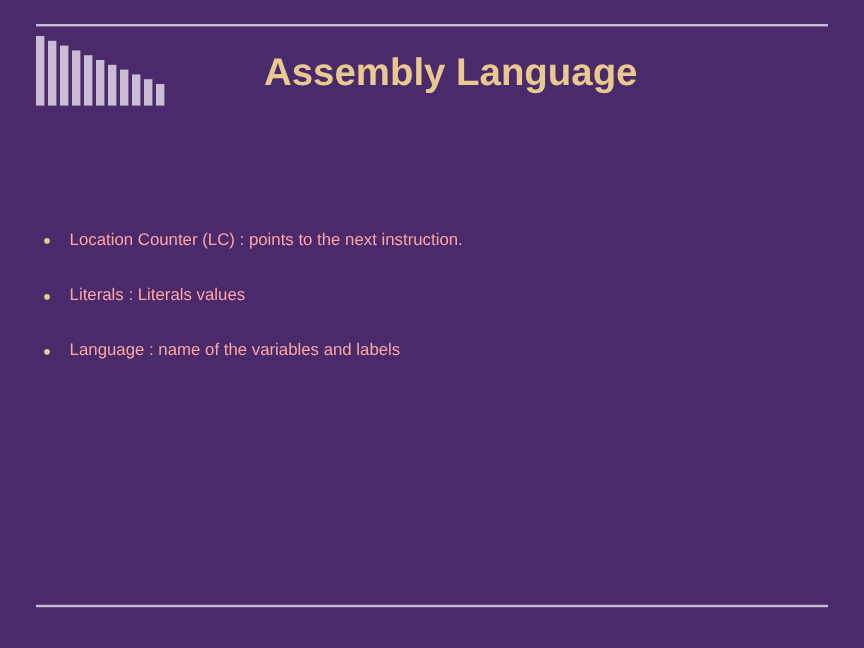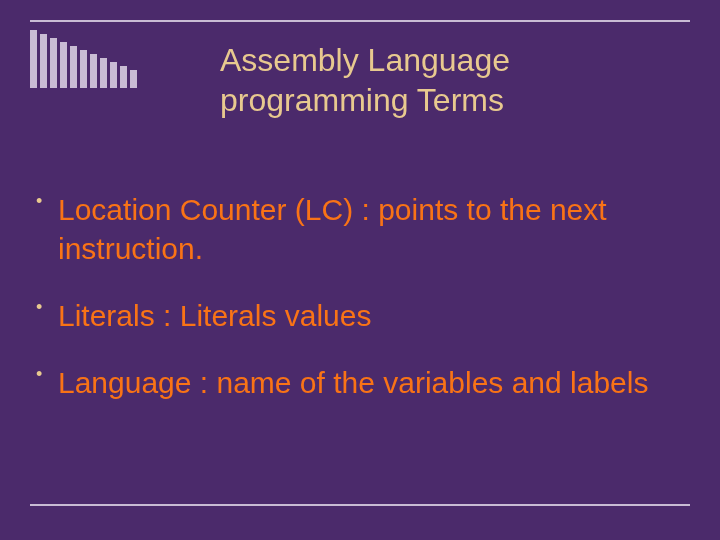--- a/index.html
+++ b/index.html
@@ -32,33 +32,33 @@
   }
   .title-wrap {
     position: absolute;
     top: 40px;
     left: 220px;
     right: 60px;
   }
   .title {
     color: #e8c98f;
     font-size: 32px;
-    font-weight: 400;
+    font-weight: 700;
     line-height: 1.25;
   }
   .bullets {
     position: absolute;
     top: 190px;
     left: 30px;
     right: 30px;
   }
   .bullets li {
     list-style: none;
-    color: #f97316;
-    font-size: 30px;
+    color: #fca5a5;
+    font-size: 14px;
     line-height: 1.3;
     margin-bottom: 28px;
     padding-left: 28px;
     position: relative;
   }
   .bullets li::before {
     content: "•";
     position: absolute;
     left: 6px;
     top: 0;
@@ -89,21 +89,20 @@
   <span style="height:34px"></span>
   <span style="height:30px"></span>
   <span style="height:26px"></span>
   <span style="height:22px"></span>
   <span style="height:18px"></span>
 </div>
 
 <div class="title-wrap">
   <div class="title">
     <span>Assembly Language</span><br>
-    <span>programming Terms</span>
   </div>
 </div>
 
 <ul class="bullets">
   <li><span>Location Counter (LC) : points to the next instruction.</span></li>
   <li><span>Literals : Literals values</span></li>
   <li><span>Language : name of the variables and labels</span></li>
 </ul>
 
 <div class="bottom-rule"></div>

